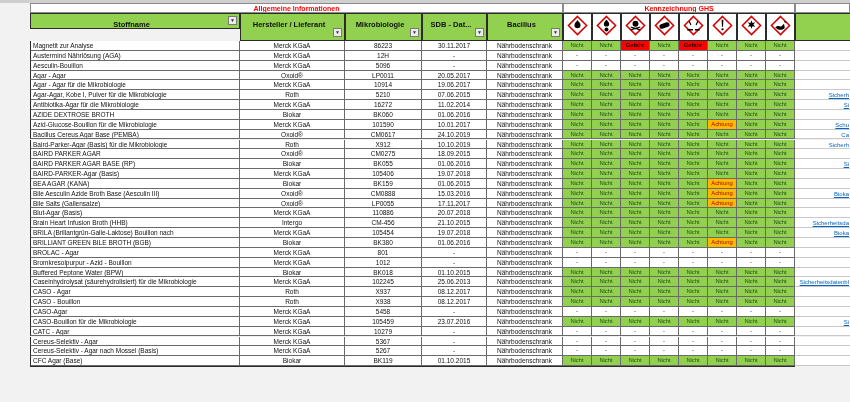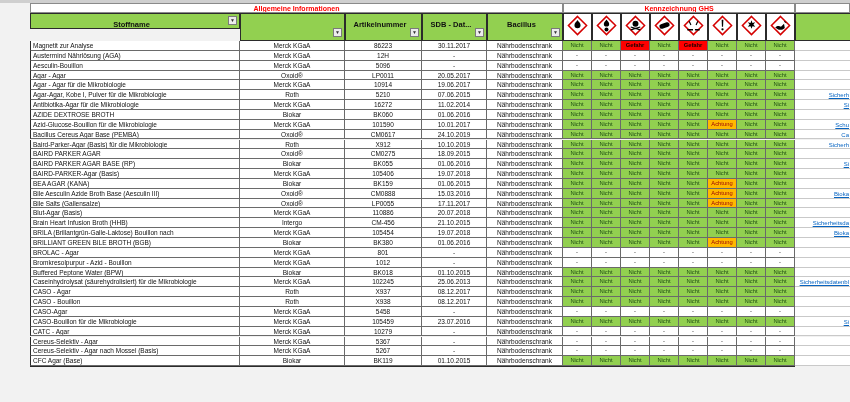--- a/index.html
+++ b/index.html
@@ -42,24 +42,25 @@
     <span>Kennzeichnung GHS</span>
   </div>
   <div class="band band-empty" style="left:795px;width:55px"></div>
 
   <div id="hdr-row">
       <div class="hdr" style="left: 30px; width: 210px; top: 13px; height: 16px;">
         <span class="lbl">Stoffname</span>
         <span class="dd">▼</span>
       </div>
       <div class="hdr" style="left: 240px; width: 105px; top: 13px; height: 28px;">
+        <span class="lbl">Hersteller / Lieferant</span>
         <span class="dd">▼</span>
       </div>
       <div class="hdr" style="left: 345px; width: 77px; top: 13px; height: 28px;">
-        <span class="lbl">Artikelnummer</span>
+        <span class="lbl">Mikrobiologie</span>
         <span class="dd">▼</span>
       </div>
       <div class="hdr" style="left: 422px; width: 65px; top: 13px; height: 28px;">
         <span class="lbl">SDB - Dat...</span>
         <span class="dd">▼</span>
       </div>
       <div class="hdr" style="left: 487px; width: 76px; top: 13px; height: 28px;">
         <span class="lbl">Bacillus</span>
         <span class="dd">▼</span>
       </div>

